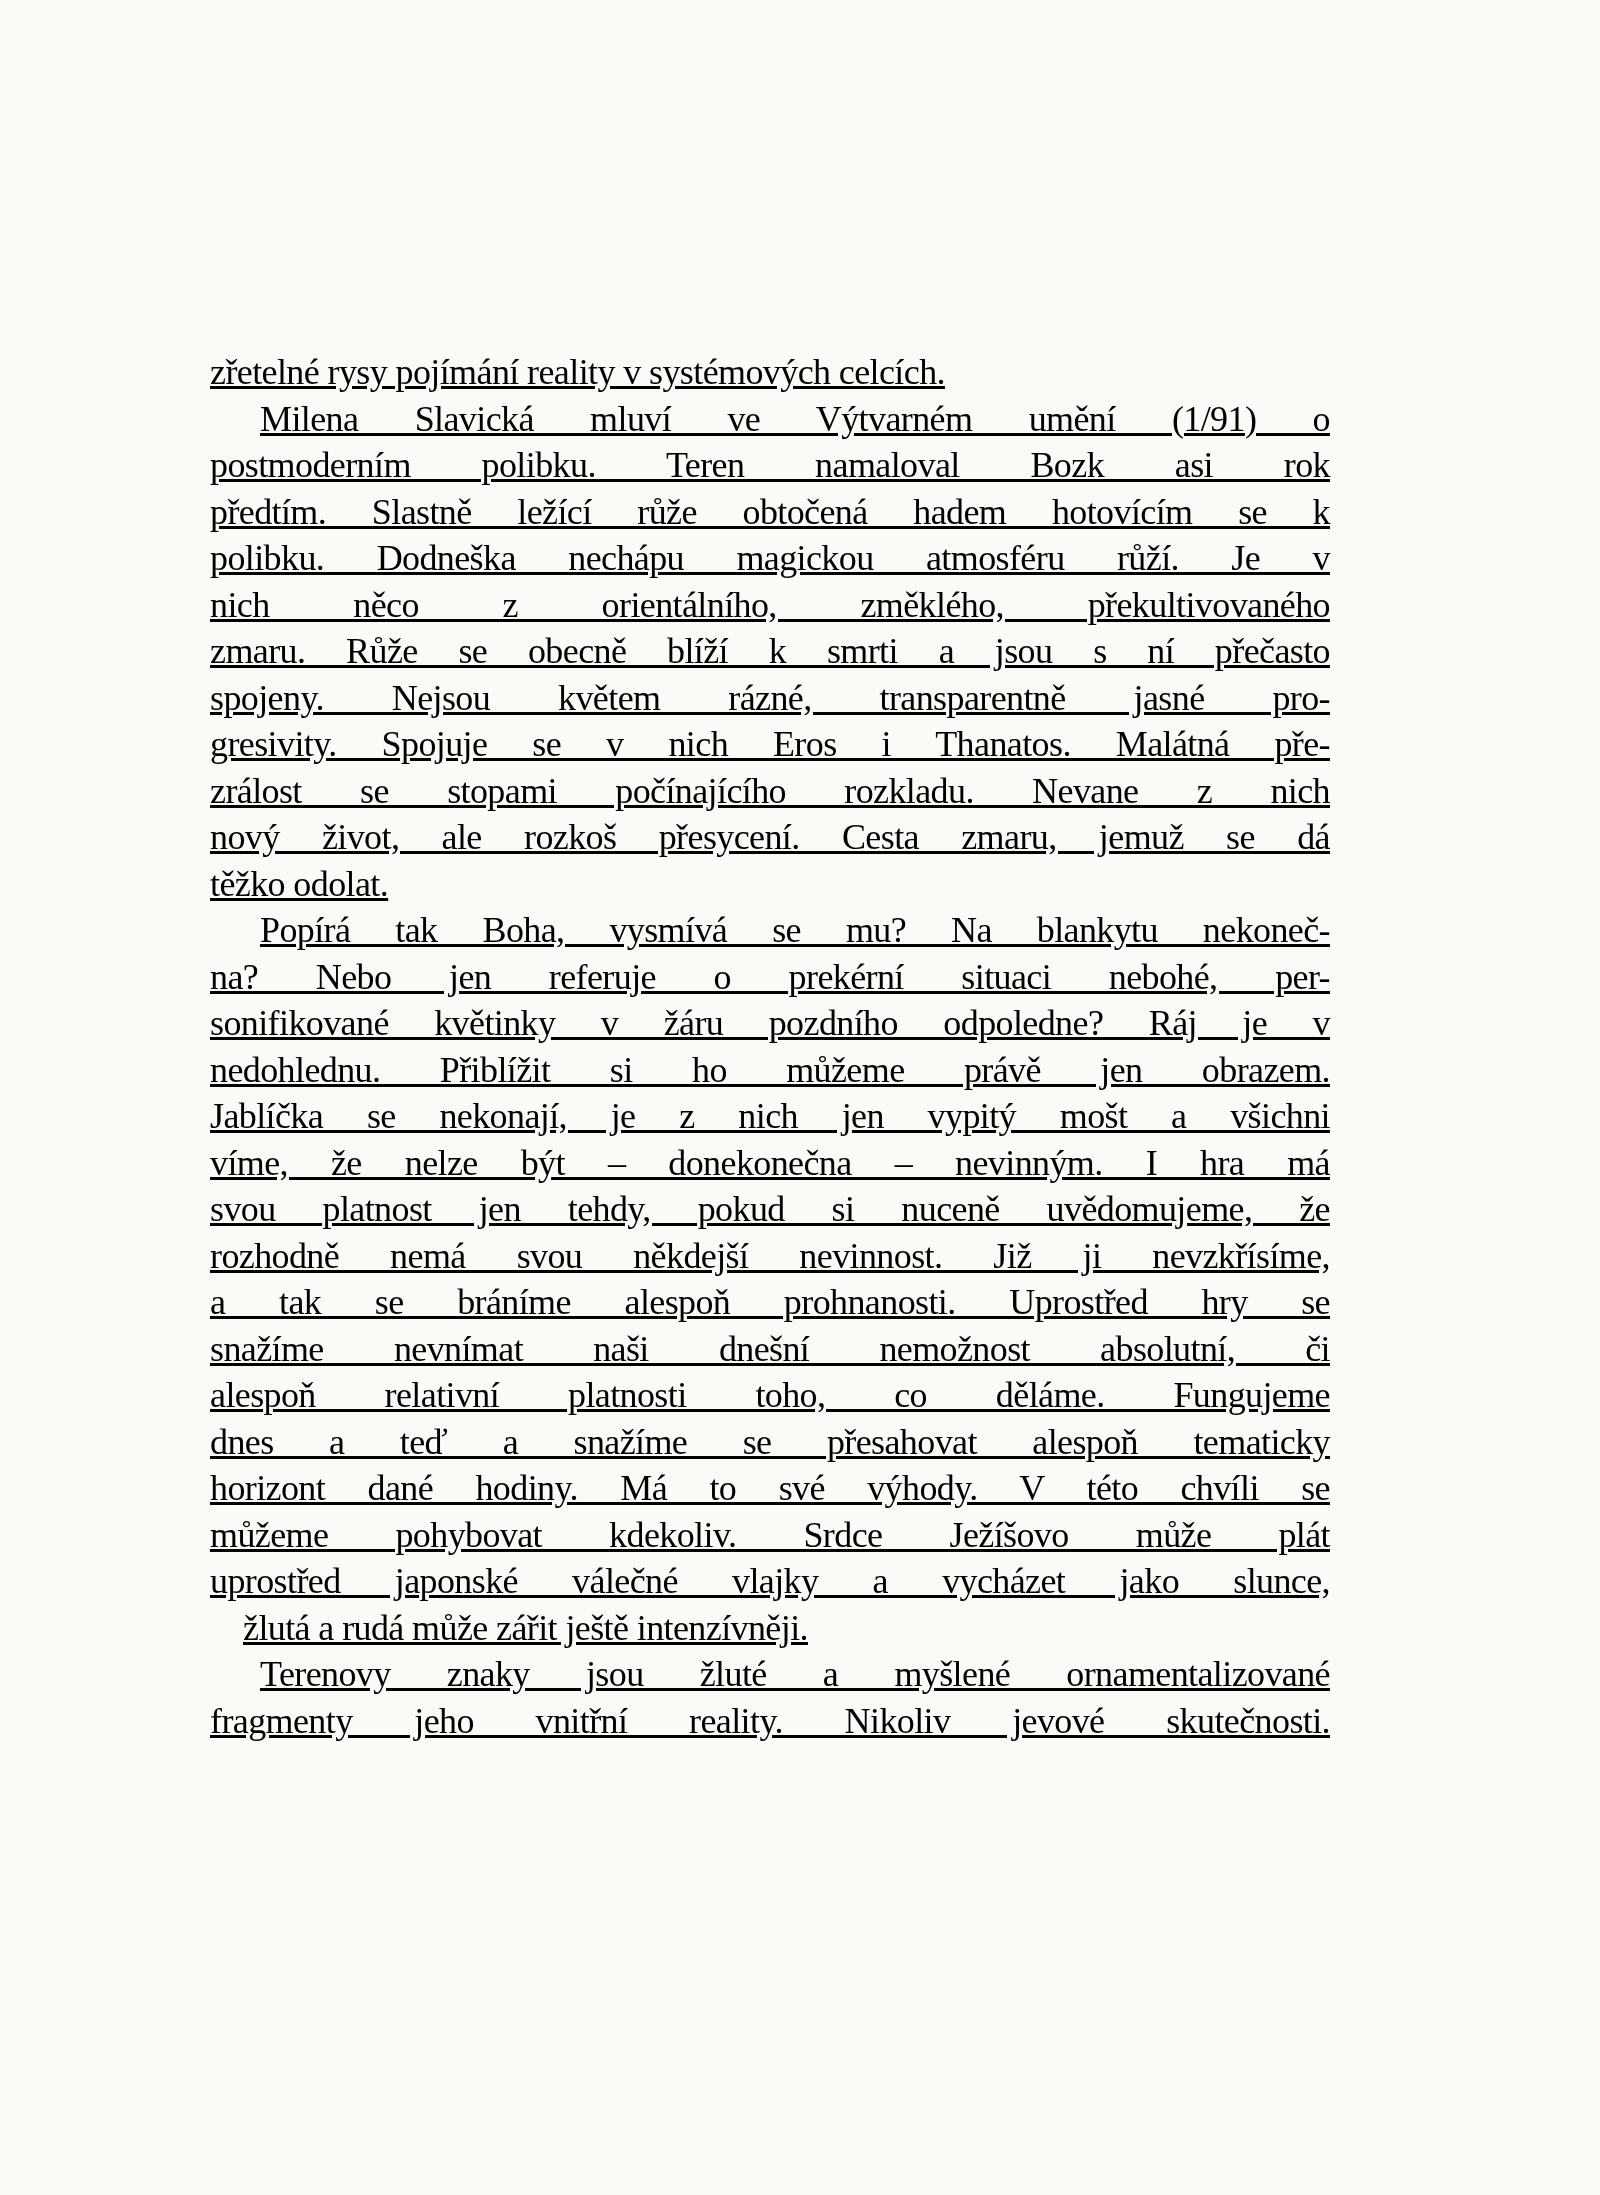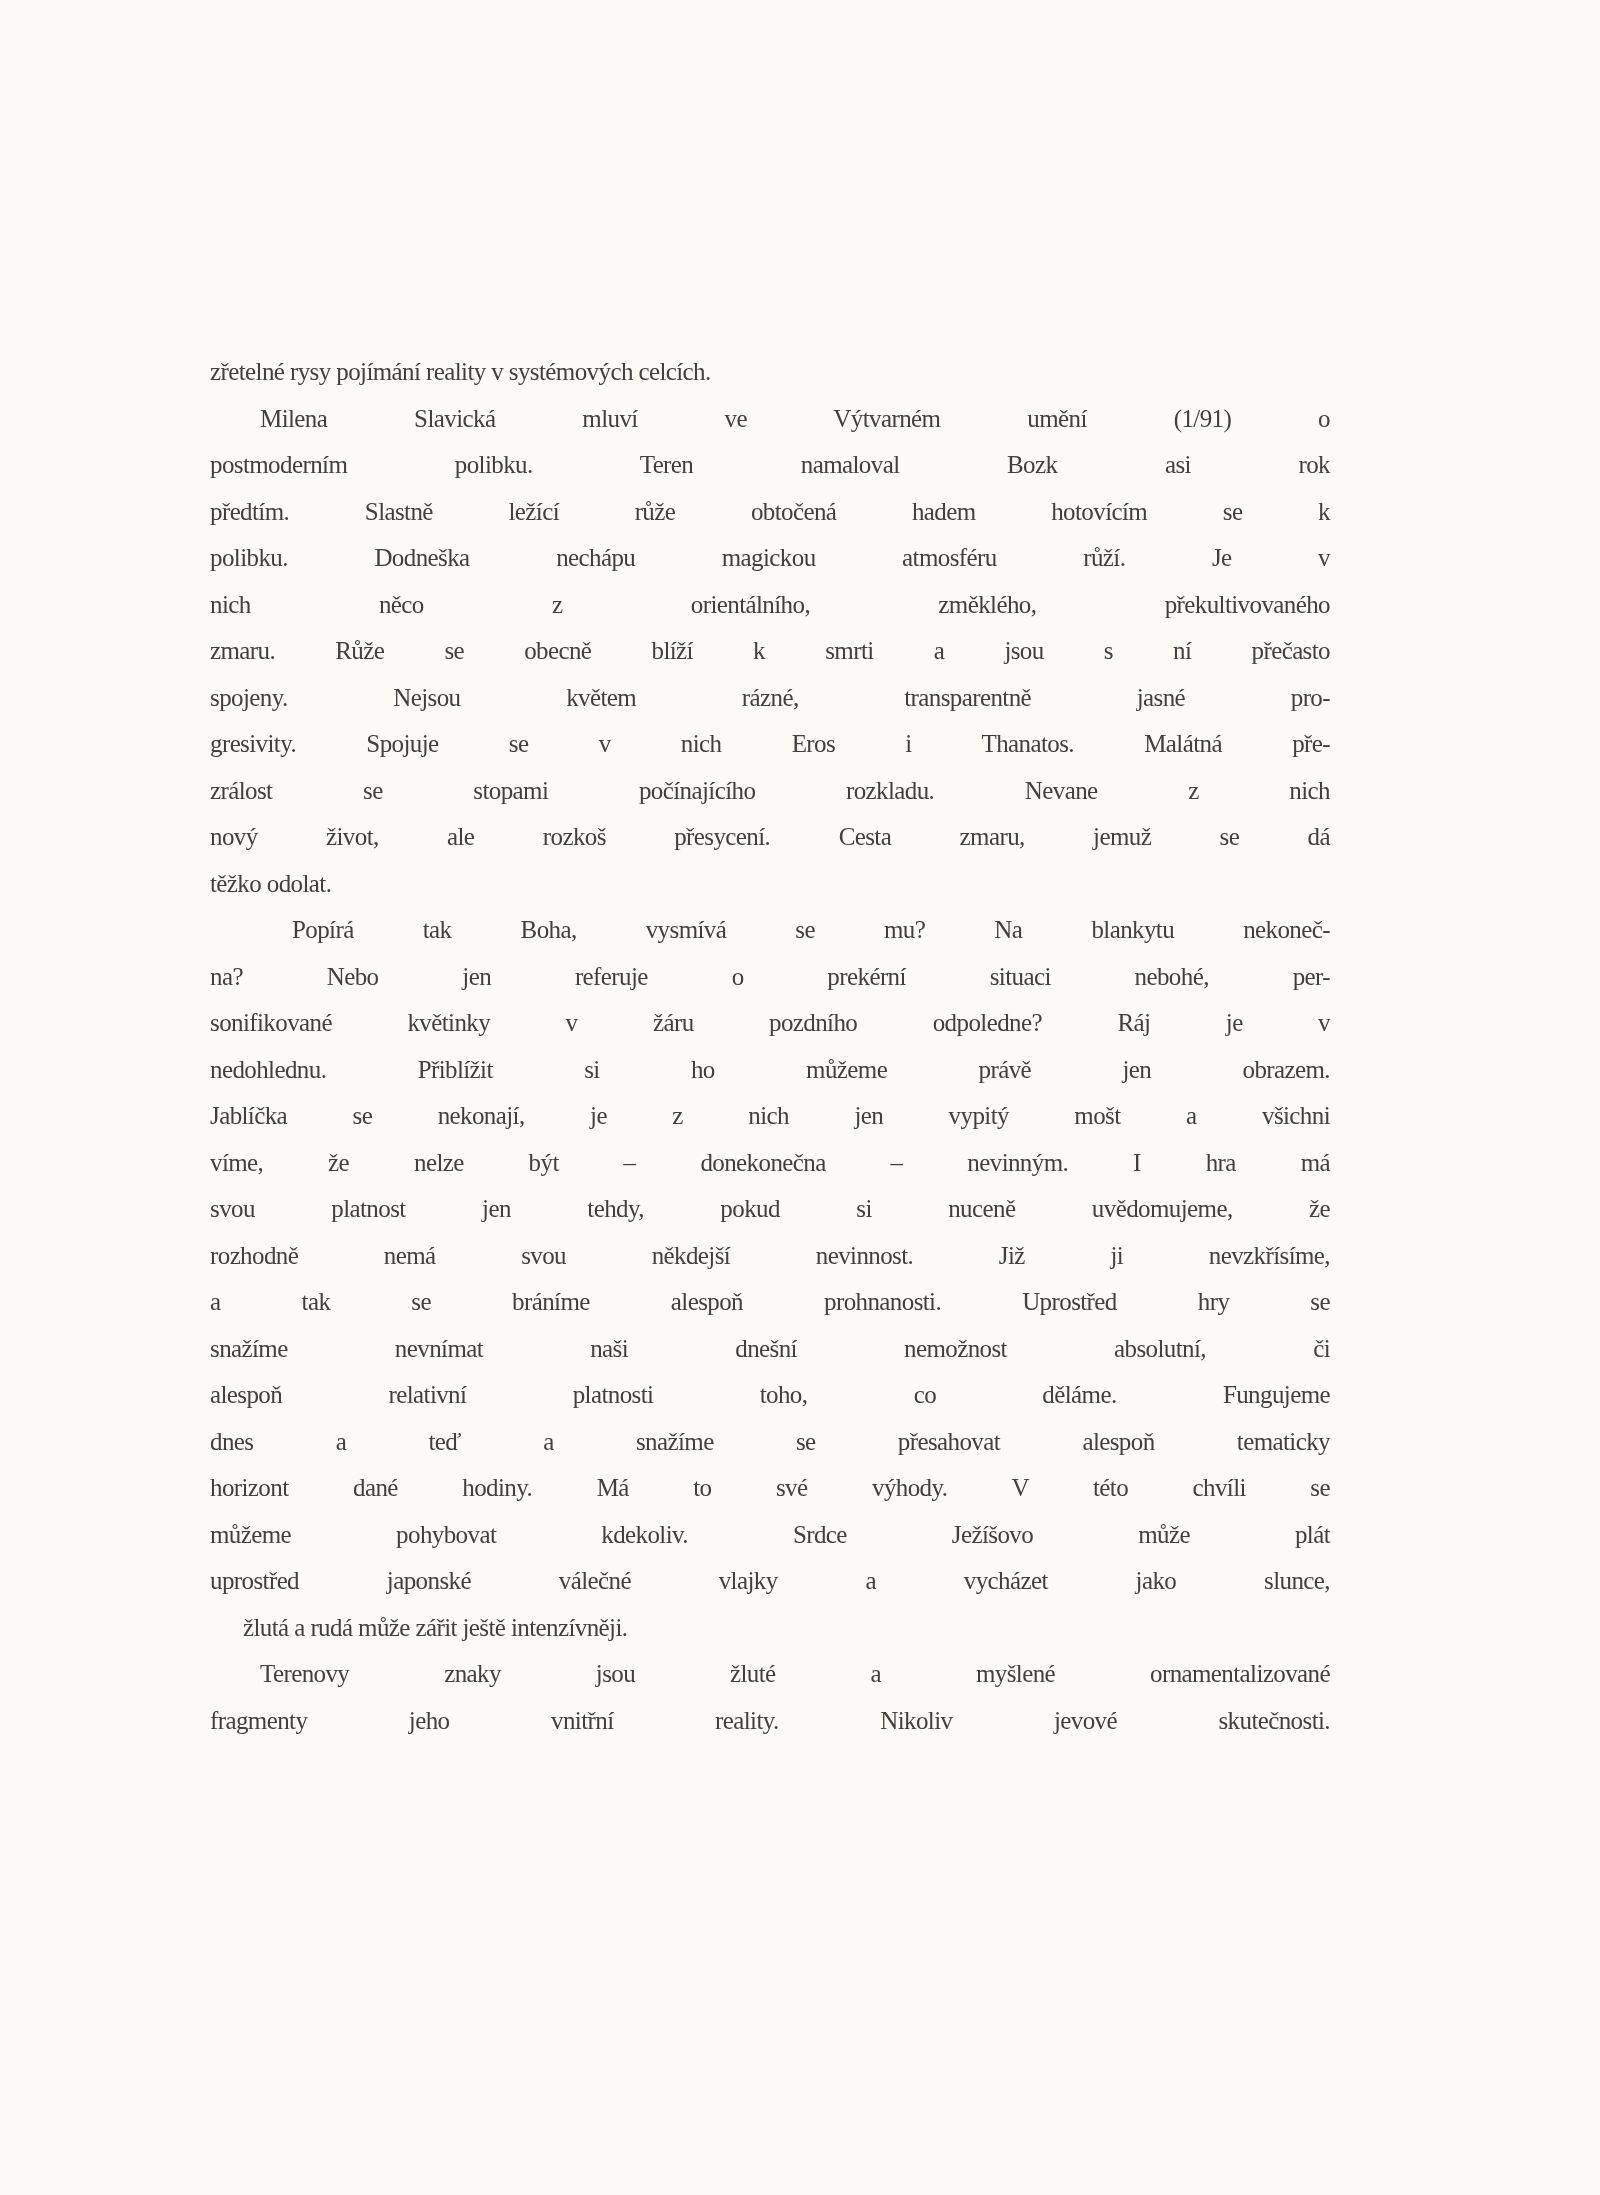--- a/index.html
+++ b/index.html
@@ -19,24 +19,25 @@
       width: 1600px;
       height: 2195px;
       background: #fbfaf6;
     }
     .text-block {
       position: absolute;
       left: 210px;
       top: 349px;
       width: 1120px;
       font-family: "Liberation Serif", "DejaVu Serif", serif;
-      font-size: 25px;
+      font-size: 36px;
       line-height: 46.5px;
-      color: #404040;
+      color: #000000;
       letter-spacing: -0.6px;
+      text-decoration: underline;
     }
     .line {
       display: block;
       height: 46.5px;
       white-space: nowrap;
       text-align: justify;
       text-align-last: justify;
       transform-origin: left center;
     }
     .line.last {
@@ -59,21 +60,21 @@
     <span class="line"><span style="white-space: nowrap; word-spacing: 0px;">předtím. Slastně ležící růže obtočená hadem hotovícím se k</span></span>
     <span class="line"><span style="white-space: nowrap; word-spacing: 0px;">polibku. Dodneška nechápu magickou atmosféru růží. Je v</span></span>
     <span class="line"><span style="white-space: nowrap; word-spacing: 0px;">nich něco z orientálního, změklého, překultivovaného</span></span>
     <span class="line"><span style="white-space: nowrap; word-spacing: 0px;">zmaru. Růže se obecně blíží k smrti a jsou s ní přečasto</span></span>
     <span class="line"><span style="white-space: nowrap; word-spacing: 0px;">spojeny. Nejsou květem rázné, transparentně jasné pro-</span></span>
     <span class="line"><span style="white-space: nowrap; word-spacing: 0px;">gresivity. Spojuje se v nich Eros i Thanatos. Malátná pře-</span></span>
     <span class="line"><span style="white-space: nowrap; word-spacing: 0px;">zrálost se stopami počínajícího rozkladu. Nevane z nich</span></span>
     <span class="line"><span style="white-space: nowrap; word-spacing: 0px;">nový život, ale rozkoš přesycení. Cesta zmaru, jemuž se dá</span></span>
     <span class="line last"><span style="white-space: nowrap;">těžko odolat.</span></span>
 
-    <span class="line indent"><span style="white-space: nowrap; word-spacing: 0px; margin-left: 32px;">Popírá tak Boha, vysmívá se mu? Na blankytu nekoneč-</span></span>
+    <span class="line indent"><span style="white-space: nowrap; word-spacing: 0px;">Popírá tak Boha, vysmívá se mu? Na blankytu nekoneč-</span></span>
     <span class="line"><span style="white-space: nowrap; word-spacing: 0px;">na? Nebo jen referuje o prekérní situaci nebohé, per-</span></span>
     <span class="line"><span style="white-space: nowrap; word-spacing: 0px;">sonifikované květinky v žáru pozdního odpoledne? Ráj je v</span></span>
     <span class="line"><span style="white-space: nowrap; word-spacing: 0px;">nedohlednu. Přiblížit si ho můžeme právě jen obrazem.</span></span>
     <span class="line"><span style="white-space: nowrap; word-spacing: 0px;">Jablíčka se nekonají, je z nich jen vypitý mošt a všichni</span></span>
     <span class="line"><span style="white-space: nowrap; word-spacing: 0px;">víme, že nelze být – donekonečna – nevinným. I hra má</span></span>
     <span class="line"><span style="white-space: nowrap; word-spacing: 0px;">svou platnost jen tehdy, pokud si nuceně uvědomujeme, že</span></span>
     <span class="line"><span style="white-space: nowrap; word-spacing: 0px; margin-top: 36px;">rozhodně nemá svou někdejší nevinnost. Již ji nevzkřísíme,</span></span>
     <span class="line"><span style="white-space: nowrap; word-spacing: 0px;">a tak se bráníme alespoň prohnanosti. Uprostřed hry se</span></span>
     <span class="line"><span style="white-space: nowrap; word-spacing: 0px;">snažíme nevnímat naši dnešní nemožnost absolutní, či</span></span>
     <span class="line"><span style="white-space: nowrap; word-spacing: 0px; margin-top: 9px;">alespoň relativní platnosti toho, co děláme. Fungujeme</span></span>

